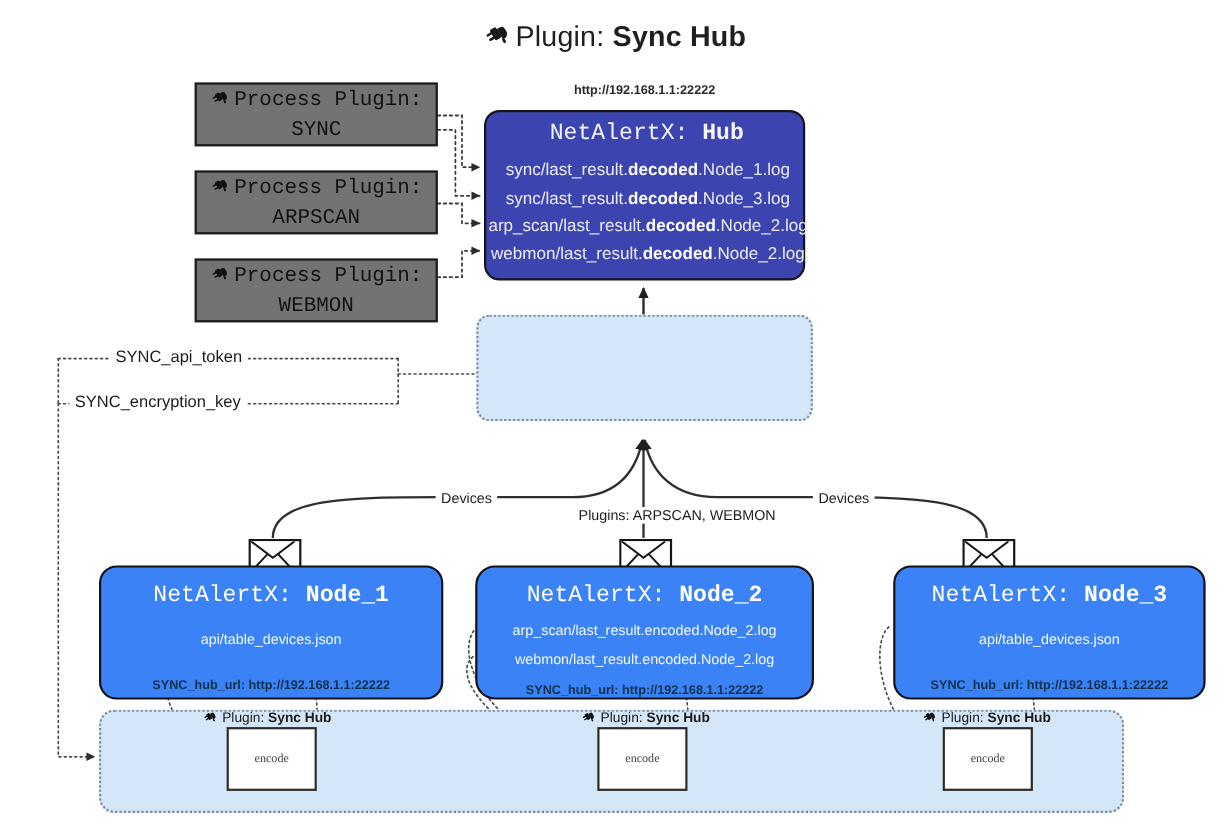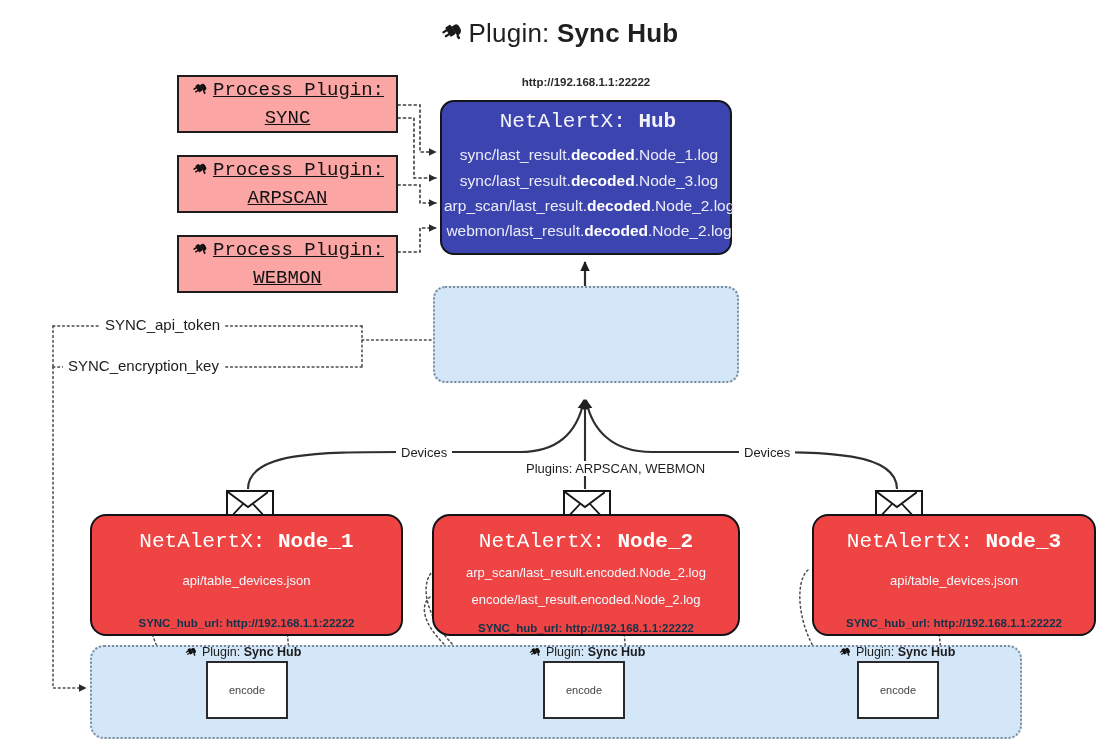--- a/index.html
+++ b/index.html
@@ -11,25 +11,25 @@
   .abs{position:absolute;box-sizing:border-box;}
 
   
   #title{left:0;top:18px;width:1117px;text-align:center;
          font-size:26px;color:#1f1f1f;letter-spacing:.2px;}
   #title .ttl-plain{font-weight:400;}
   #title .ttl-bold{font-weight:700;}
   .plug{display:inline-block;vertical-align:-3px;margin-right:4px;}
 
   
-  .procbox{border:2.2px solid #1d1d1d;background:#fca5a5;
+  .procbox{border:2.2px solid #1d1d1d;background:#737373;
            font-family:"Liberation Mono","DejaVu Sans Mono",monospace;
            font-size:19px;line-height:25px;color:#121212;
            display:flex;flex-direction:column;align-items:center;
-           justify-content:center;text-align:center;text-decoration:underline;}
+           justify-content:center;text-align:center;}
   .procbox .l1{white-space:nowrap;}
   .procbox .l2{white-space:nowrap;}
 
   
   #hub{left:440px;top:100px;width:292px;height:155px;
        background:#3c44b0;border:2.4px solid #15151c;border-radius:14px;
        box-shadow:0 0 0 0 transparent;}
   #hub-title{left:0;top:8px;width:292px;text-align:center;
              font-family:"Liberation Mono","DejaVu Sans Mono",monospace;
              font-size:21px;color:#f4f4f8;}
@@ -43,38 +43,38 @@
   
   #decode-group{left:433px;top:286px;width:306px;height:97px;
        background:#d4e7f9;border:2px dotted #7a8b9c;border-radius:12px;}
   #decode-box{left:503px;top:297px;width:166px;height:76px;
        background:#ffffff;border:2.2px solid #242424;
        display:flex;align-items:center;justify-content:center;
        font-family:"Liberation Mono","DejaVu Sans Mono",monospace;
        font-size:19px;color:#1c1c1c;}
 
   
-  .node{background:#ef4444;border:2.4px solid #111318;border-radius:16px;}
+  .node{background:#3b82f6;border:2.4px solid #111318;border-radius:16px;}
   .node-title{position:absolute;left:0;top:14px;width:100%;
       text-align:center;font-family:"Liberation Mono","DejaVu Sans Mono",monospace;
       font-size:21px;color:#ffffff;}
   .node-title b{font-weight:700;}
   .node-line{position:absolute;left:0;width:100%;text-align:center;
       font-size:13px;color:#f2f9ff;white-space:nowrap;}
   .node-url{position:absolute;left:0;width:100%;text-align:center;
       font-size:11.5px;font-weight:600;color:#11324a;white-space:nowrap;}
 
   
   #band{left:90px;top:645px;width:932px;height:94px;
         background:#d4e7f9;border:2px dotted #7a8b9c;border-radius:14px;}
   .enc-label{position:absolute;font-size:12.5px;color:#1b1b1b;white-space:nowrap;}
   .enc-label b{font-weight:700;}
   .encbox{position:absolute;width:78px;height:54px;background:#ffffff;
           border:2px solid #2a2a2a;display:flex;align-items:center;
-          justify-content:center;font-family:Liberation Sans, sans-serif;
+          justify-content:center;font-family:Liberation Serif, serif;
           font-size:11px;color:#444;}
 
   
   .env{position:absolute;width:44px;height:32px;background:#ffffff;
        border:2px solid #161616;}
   .env svg{display:block;}
 
   
   .edgelbl{position:absolute;font-size:13px;color:#1d1d1d;background:#ffffff;
            padding:0 5px;white-space:nowrap;}
@@ -269,21 +269,21 @@
       <span>http://192.168.1.1:22222</span>
     </div>
   </div>
 
   <div class="abs node" style="left:432px;top:514px;width:308px;height:122px;border-radius:18px;">
     <div class="node-title">
       <span>NetAlertX:</span>
       <b>Node_2</b>
     </div>
     <div class="node-line" style="top:49px;">arp_scan/last_result.encoded.Node_2.log</div>
-    <div class="node-line" style="top:76px;">encode/last_result.encoded.Node_2.log</div>
+    <div class="node-line" style="top:76px;">webmon/last_result.encoded.Node_2.log</div>
     <div class="node-url" style="top:106px;">
       <span>SYNC_hub_url:</span>
       <span>http://192.168.1.1:22222</span>
     </div>
   </div>
 
   <div class="abs node" style="left:812px;top:514px;width:284px;height:122px;">
     <div class="node-title">
       <span>NetAlertX:</span>
       <b>Node_3</b>

